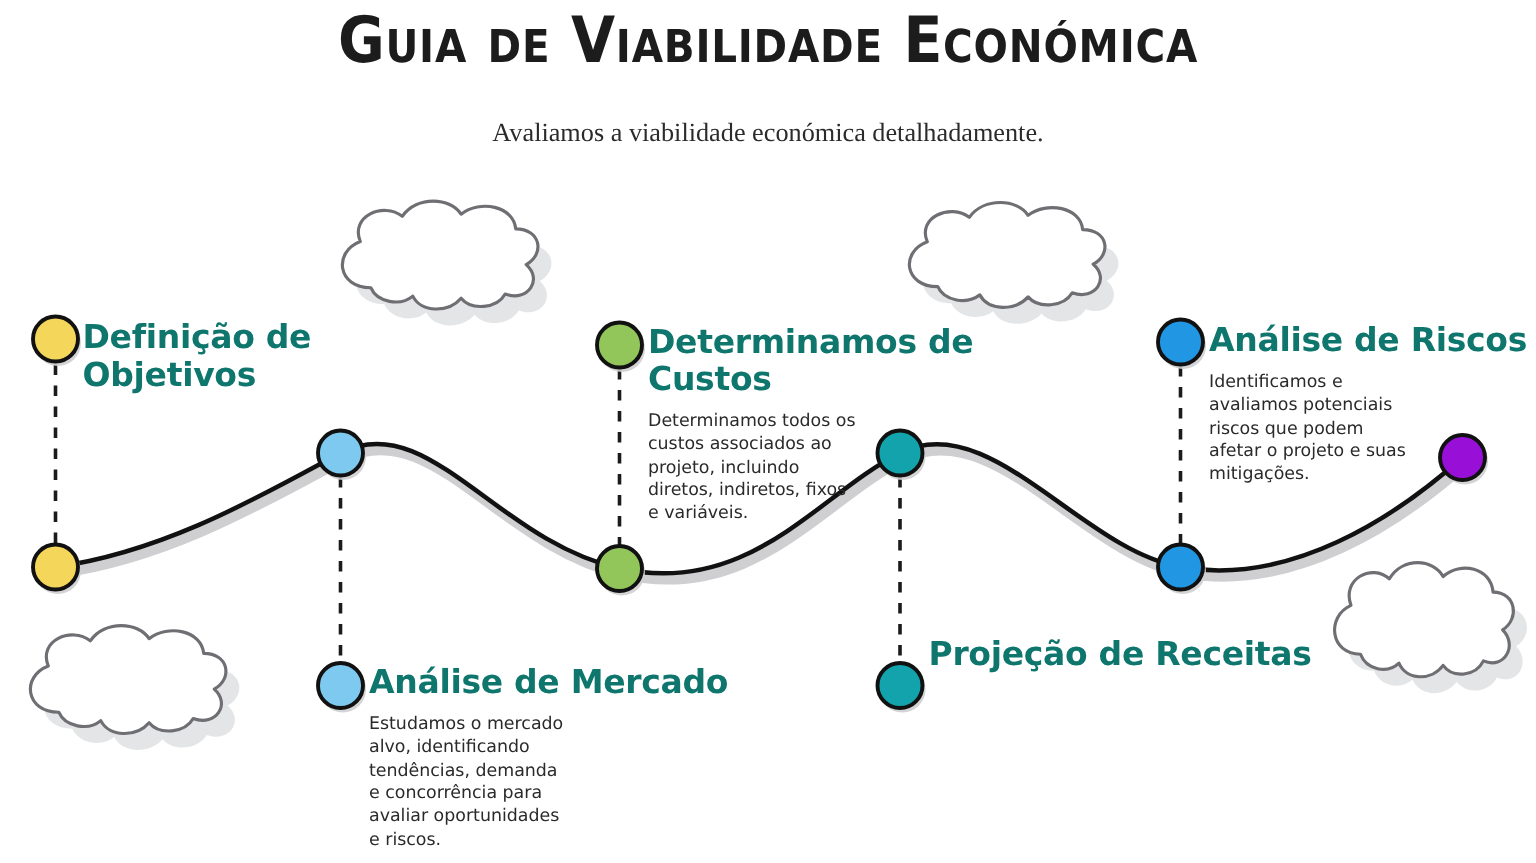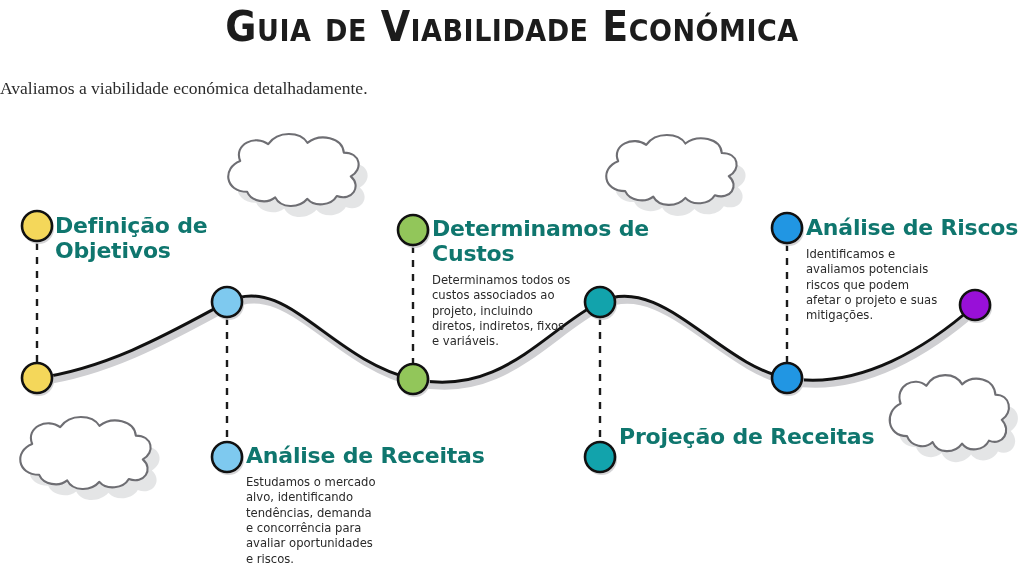--- a/index.html
+++ b/index.html
@@ -30,21 +30,21 @@
     color: #1c1c1c;
     font-variant: small-caps;
     transform: scaleY(1.12);
     transform-origin: top center;
   }
   #subtitle {
     position: absolute;
     top: 78px;
     left: 0;
     width: 1024px;
-    text-align: left;
+    text-align: center;
     font-family: "Liberation Serif", serif;
     font-size: 17.5px;
     color: #2b2b2b;
   }
 
   
   #canvas {
     position: absolute;
     top: 0;
     left: 0;
@@ -164,21 +164,21 @@
       </g>
     </g>
 </svg>
 
 <div id="text-layer">
     <div class="item" style="left: 55px; top: 213px;">
       <div class="item-title">Definição de
 Objetivos</div>
     </div>
     <div class="item" style="left: 246px; top: 443px;">
-      <div class="item-title">Análise de Receitas</div>
+      <div class="item-title">Análise de Mercado</div>
       <div class="item-desc gap-lg">Estudamos o mercado
 alvo, identificando
 tendências, demanda
 e concorrência para
 avaliar oportunidades
 e riscos.</div>
     </div>
     <div class="item" style="left: 432px; top: 216px;">
       <div class="item-title">Determinamos de
 Custos</div>

